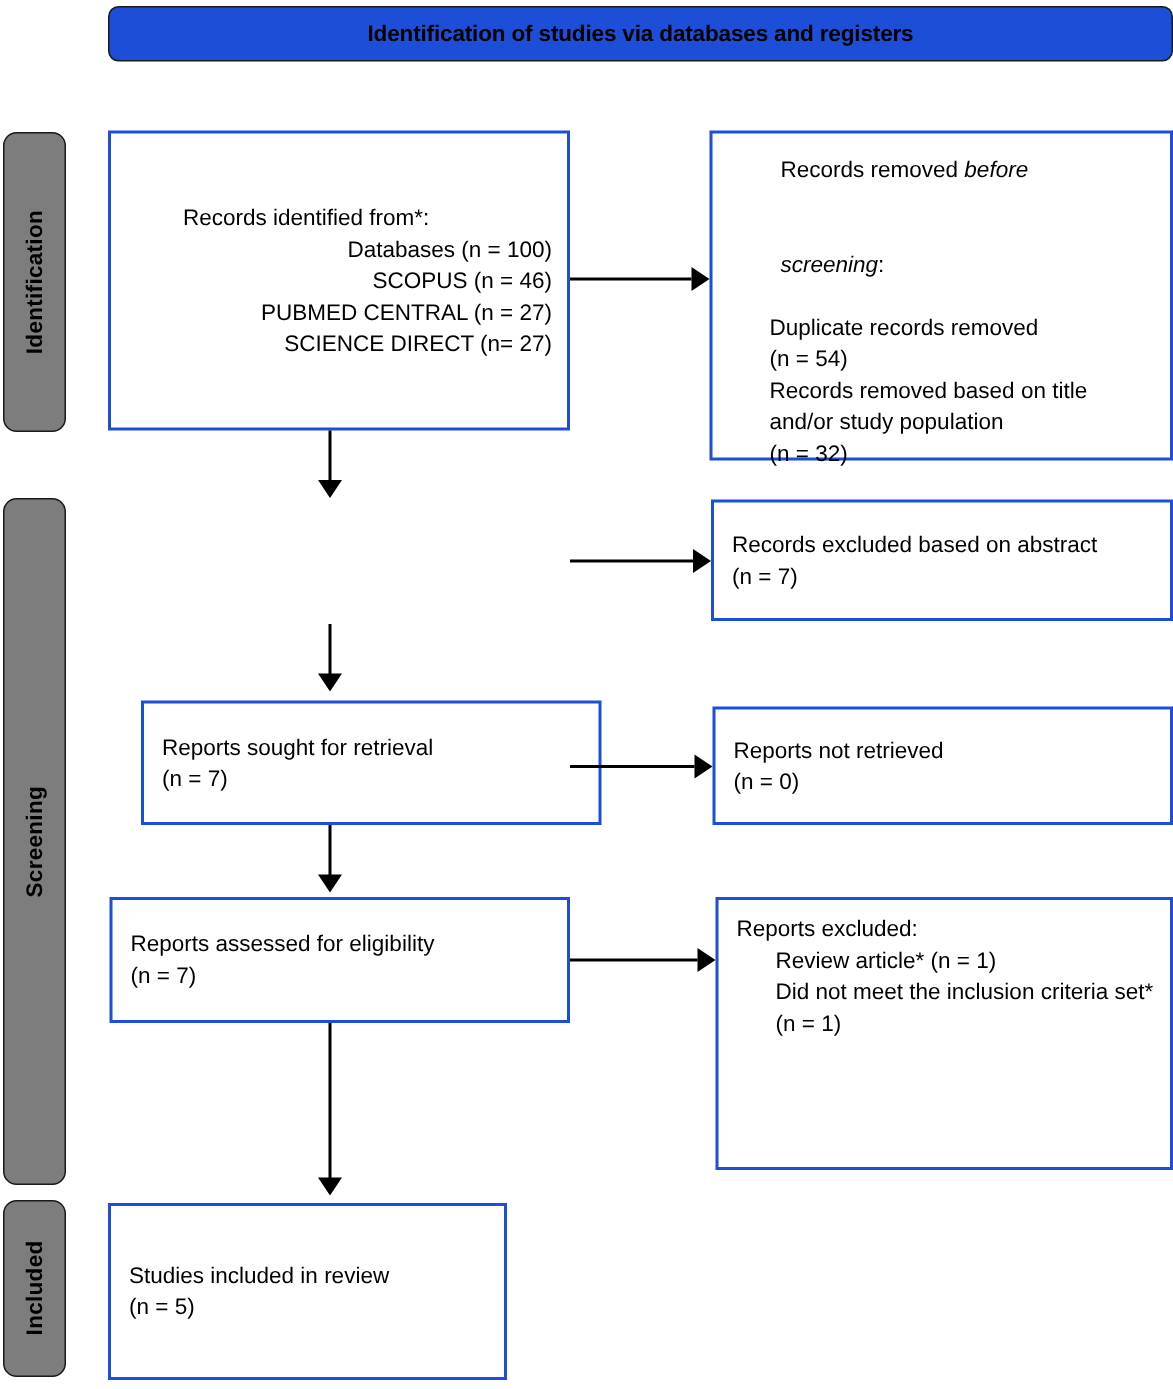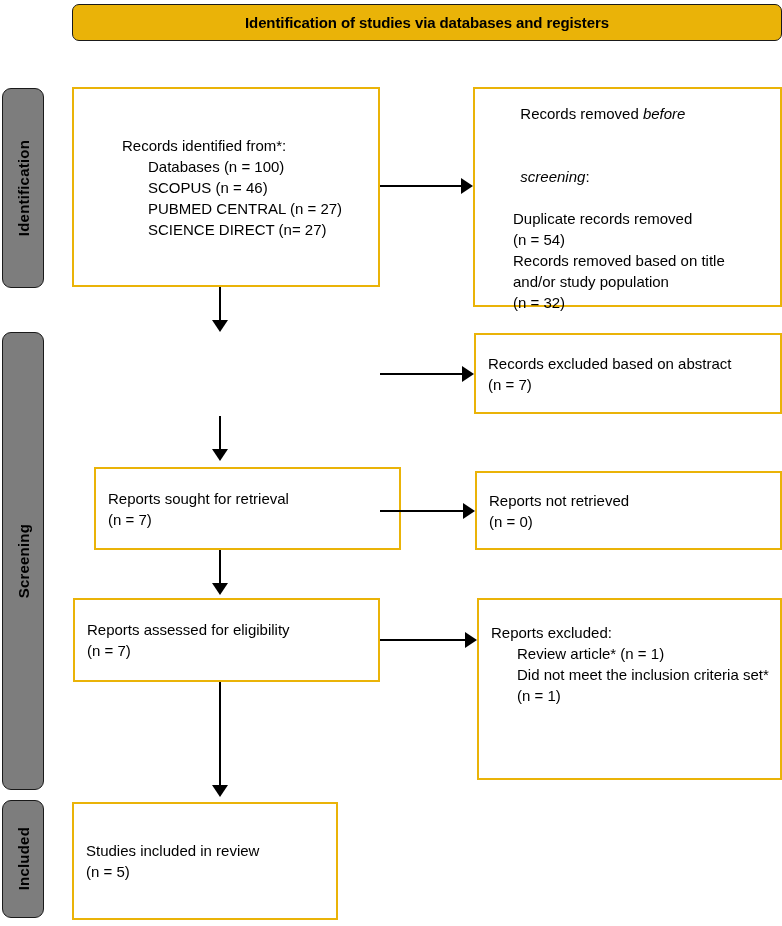--- a/index.html
+++ b/index.html
@@ -15,21 +15,21 @@
     position: relative;
     width: 782px;
     height: 926px;
     background: #ffffff;
     overflow: hidden;
   }
 
   
   .phase-banner {
     position: absolute;
-    background: #eab308;
+    background: #1d4ed8;
     border: 1.5px solid #1a1a1a;
     border-radius: 7px;
     box-sizing: border-box;
     display: flex;
     align-items: center;
     justify-content: center;
   }
   .phase-banner-text {
     font-size: 15px;
     font-weight: bold;
@@ -56,38 +56,39 @@
     writing-mode: vertical-rl;
     transform: rotate(180deg);
     white-space: nowrap;
     letter-spacing: 0.2px;
   }
 
   
   .flow-box {
     position: absolute;
     background: #ffffff;
-    border: 2px solid #eab308;
+    border: 2px solid #1d4ed8;
     box-sizing: border-box;
     display: flex;
     flex-direction: column;
     justify-content: center;
   }
   .flow-box-inner {
     padding: 0 10px 0 12px;
   }
   .line {
     font-size: 15px;
     line-height: 21px;
     color: #000000;
     white-space: pre-wrap;
   }
   .line.indent {
     padding-left: 26px;
     text-indent: 0;
+    text-align: right;
   }
   .line.hang {
     padding-left: 26px;
   }
   .ital { font-style: italic; }
 
   
   .v-line {
     position: absolute;
     width: 2px;
@@ -202,21 +203,21 @@
   <div class="arrow-down" style="left:212px; top:583px;"></div>
 
   <div class="flow-box" style="left:73px; top:598px; width:307px; height:84px;">
     <div class="flow-box-inner">
       <div class="line">Reports assessed for eligibility</div>
       <div class="line">(n = 7)</div>
     </div>
   </div>
 
   <div class="flow-box" style="left:477px; top:598px; width:305px; height:182px; justify-content:flex-start;">
-    <div class="flow-box-inner" style="margin-top:22px;">
+    <div class="flow-box-inner" style="margin-top:9px;">
       <div class="line">Reports excluded:</div>
       <div class="line hang">Review article* (n = 1)</div>
       <div class="line hang">Did not meet the inclusion criteria set* (n = 1)</div>
     </div>
   </div>
 
   <div class="h-line" style="left:380px; top:639px; width:85px;"></div>
   <div class="arrow-right" style="left:465px; top:632px;"></div>
 
   <div class="v-line" style="left:219px; top:682px; width:2px; height:104px;"></div>

